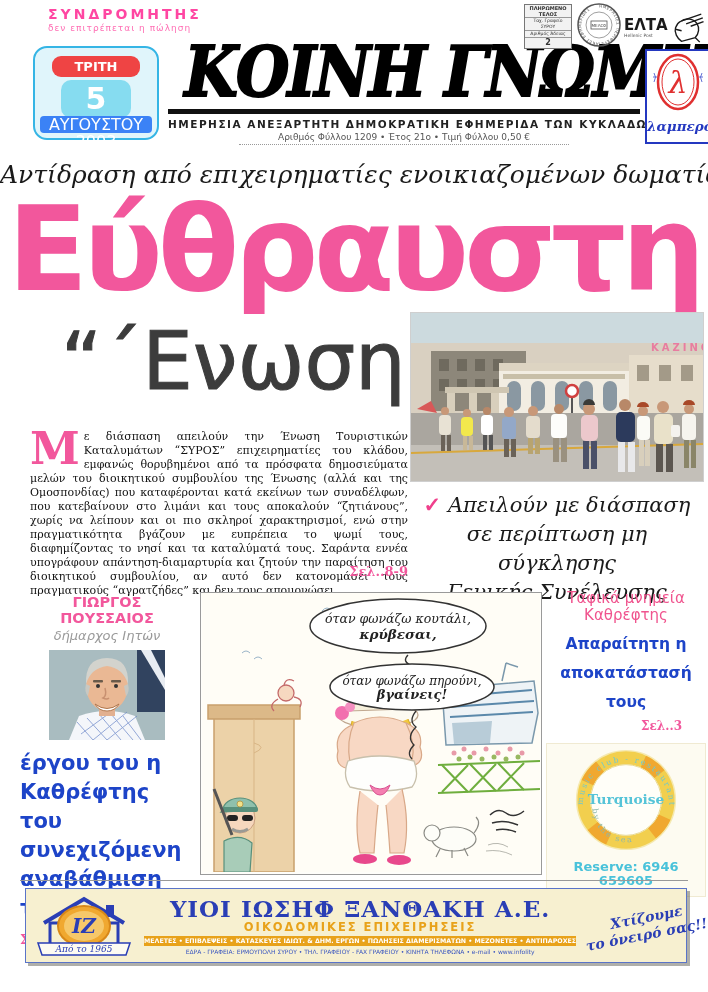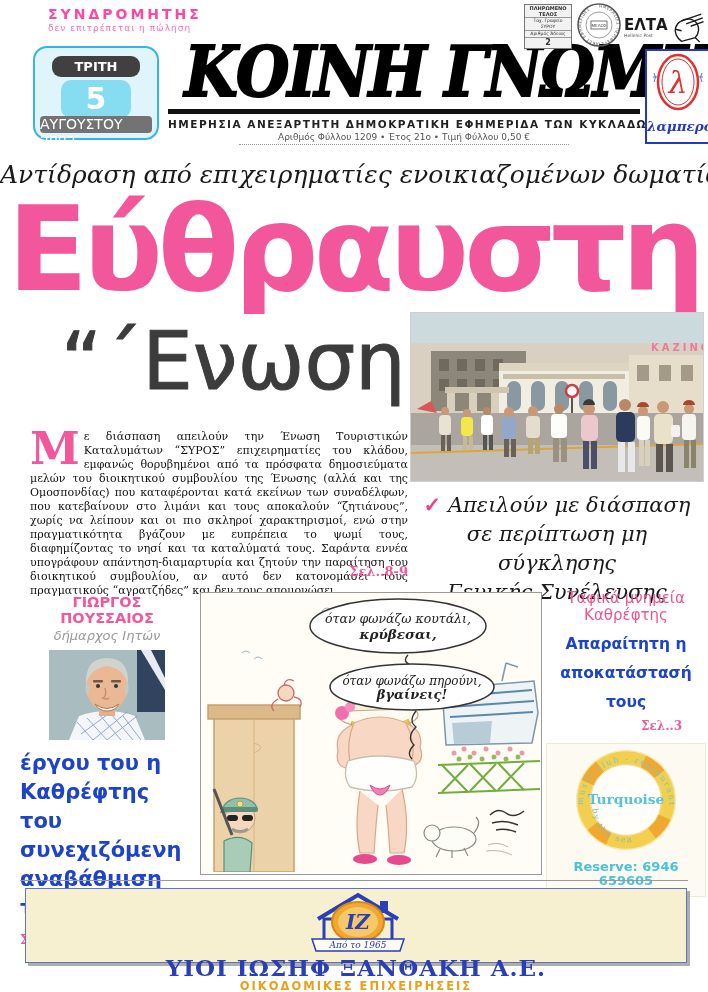--- a/index.html
+++ b/index.html
@@ -7,26 +7,26 @@
         font-family:"DejaVu Serif",serif;color:#111;}
   .abs{position:absolute;}
   .sans{font-family:"DejaVu Sans",sans-serif;}
   .serif{font-family:"DejaVu Serif",serif;}
 
   
   .subscriber{left:28px;top:6px;width:146px;text-align:left;margin-left:20px;}
   .subscriber-title{color:#ff46a2;font-weight:bold;font-size:14px;letter-spacing:3px;}
   .subscriber-note{color:#ff6eb4;font-size:9px;letter-spacing:1px;margin-top:1px;}
   .datebox{left:33px;top:46px;width:122px;height:90px;border:2px solid #35b5e5;border-radius:14px;background:#e0f5fb;}
-  .date-day{margin:8px auto 0;width:88px;height:21px;background:#404040;border-radius:9px;
+  .date-day{margin:8px auto 0;width:88px;height:21px;background:#ef4444;border-radius:9px;
             color:#fff;font-weight:bold;font-size:13px;line-height:21px;text-align:center;}
   .date-num{margin:3px auto 0;width:70px;height:38px;background:#86dcf0;border-radius:10px;
             color:#fff;font-weight:bold;font-size:30px;line-height:38px;text-align:center;}
-  .date-month{position:absolute;left:5px;right:5px;bottom:5px;height:17px;background:#737373;border-radius:4px;
-            color:#fff;font-size:14px;line-height:17px;}
+  .date-month{position:absolute;left:5px;right:5px;bottom:5px;height:17px;background:#3b82f6;border-radius:4px;
+            color:#fff;font-size:16px;line-height:17px;text-align:center;}
   .masthead{left:168px;top:36px;width:472px;text-align:center;}
   .masthead-title{font-family:"DejaVu Serif",serif;font-weight:bold;font-style:italic;font-size:66px;line-height:72px;
             letter-spacing:-2px;color:#000;-webkit-text-stroke:2px #000;transform:scaleX(0.93) scaleY(1.06);transform-origin:center;white-space:nowrap;}
   .masthead-rule{height:5px;background:#111;margin-top:1px;}
   .masthead-sub{font-family:"DejaVu Sans",sans-serif;font-weight:bold;font-size:10.5px;letter-spacing:1.5px;color:#222;margin-top:4px;white-space:nowrap;}
   .masthead-issue{font-family:"DejaVu Sans",sans-serif;font-size:9px;color:#555;margin-top:2px;}
   .masthead-dots{width:330px;margin:2px auto 0;border-bottom:1.5px dotted #999;}
   .stampbox{left:524px;top:4px;width:46px;height:43px;border:1px solid #777;background:#f2f2f2;
             font-family:"DejaVu Sans",sans-serif;text-align:center;color:#333;}
   .stampbox .b{font-weight:bold;font-size:5px;line-height:6px;}
@@ -67,21 +67,21 @@
   .rc-pink{color:#f0548e;font-family:"DejaVu Sans",sans-serif;font-size:15px;line-height:17px;}
   .rc-blue{color:#1d44c8;font-family:"DejaVu Sans",sans-serif;font-weight:bold;font-size:15.5px;line-height:29px;margin-top:6px;}
   .rc-ref{color:#f2579c;font-weight:bold;font-size:12px;text-align:right;padding-right:24px;margin-top:2px;}
   .turquoise{margin-top:10px;width:158px;height:152px;background:#fdfbf1;border:1px solid #f0ead2;text-align:center;}
   .tq-reserve{color:#49c2da;font-family:"DejaVu Sans",sans-serif;font-weight:bold;font-size:13px;line-height:14px;}
   .tq-former{color:#49c2da;font-family:"DejaVu Sans",sans-serif;font-weight:bold;font-size:10px;line-height:12px;}
 
   
   .rule-bottom{left:20px;top:880px;width:668px;border-top:1px solid #999;}
   .ad{left:25px;top:888px;width:660px;height:73px;background:#f7f0d0;border:1px solid #5a74c8;
-      box-shadow:3px 3px 0 rgba(110,110,100,.55);display:flex;align-items:center;flex-direction:column;}
+      box-shadow:3px 3px 0 rgba(110,110,100,.55);display:flex;align-items:center;}
   .ad-logo{width:108px;height:66px;flex:0 0 auto;margin-left:4px;}
   .ad-center{flex:1;text-align:center;}
   .ad-company{color:#2a3eb5;font-weight:bold;font-size:23px;line-height:25px;letter-spacing:1px;white-space:nowrap;}
   .ad-field{color:#e8a21a;font-family:"DejaVu Sans",sans-serif;font-weight:bold;font-size:11.5px;letter-spacing:2px;line-height:13px;}
   .ad-services{background:#e8a21a;color:#fff;font-family:"DejaVu Sans",sans-serif;font-weight:bold;font-size:6.3px;
       line-height:10px;margin:2px 6px 0;white-space:nowrap;overflow:hidden;}
   .ad-contact{color:#3a56c0;font-family:"DejaVu Sans",sans-serif;font-size:6px;line-height:9px;margin-top:1px;white-space:nowrap;overflow:hidden;}
   .ad-slogan{width:132px;flex:0 0 auto;transform:rotate(-11deg);color:#2a3eb5;font-style:italic;font-weight:bold;
       font-size:14px;line-height:17px;text-align:center;}
 </style>

